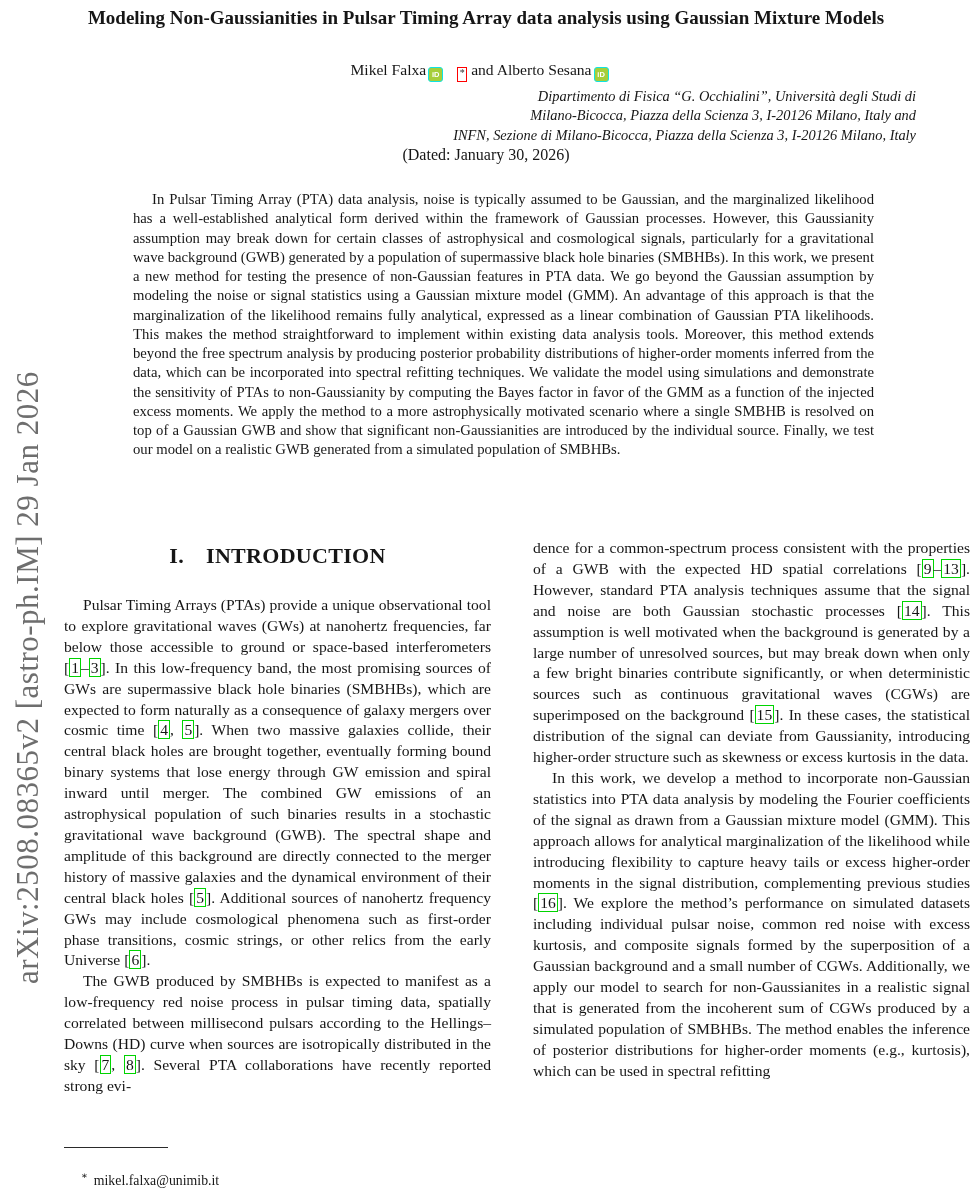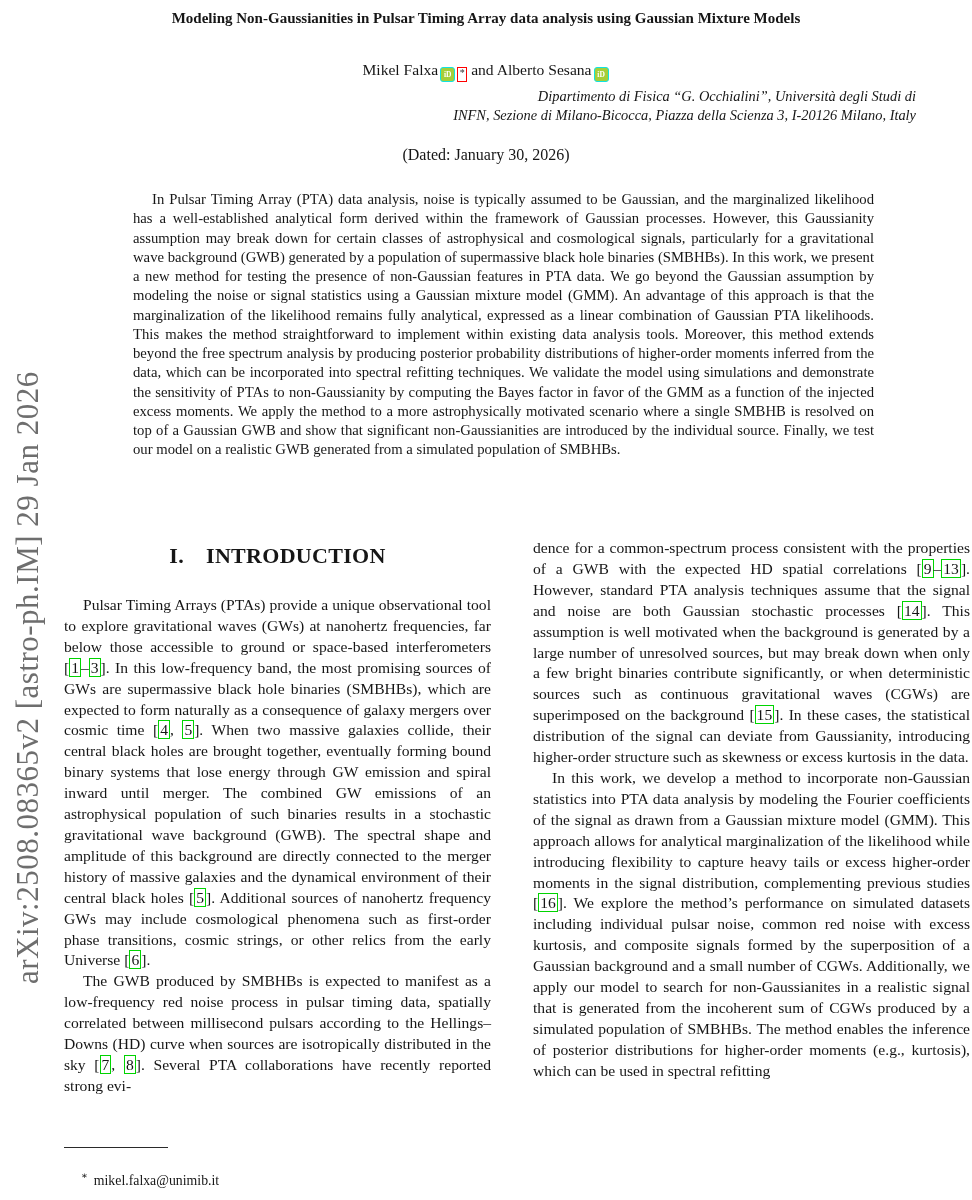--- a/index.html
+++ b/index.html
@@ -8,21 +8,21 @@
     margin:0 auto;overflow:hidden;
     font-family:"Liberation Serif","DejaVu Serif",serif;color:#161616;
   }
   .arxiv-stamp{
     position:absolute;left:10px;top:984px;
     transform-origin:0 0;transform:rotate(-90deg);
     white-space:nowrap;font-size:31px;color:#6e6e6e;letter-spacing:.5px;
   }
   .paper-title{
     position:absolute;left:64px;top:6px;width:844px;
-    text-align:center;font-weight:bold;font-size:15px;line-height:24.5px;
+    text-align:center;font-weight:bold;font-size:19px;line-height:24.5px;
   }
   .author-line{
     position:absolute;left:56px;top:61px;width:860px;
     text-align:center;font-size:15.6px;
   }
   .affiliation{
     position:absolute;left:56px;top:87px;width:860px;
     text-align:right;font-style:italic;font-size:14.4px;line-height:19.3px;
   }
   .dated{
@@ -44,22 +44,22 @@
   .body-text{font-size:15.6px;line-height:20.9px;text-align:justify;}
   .body-text p.para{margin:0;text-indent:19px;}
   .body-text p.para.noindent{text-indent:0;}
   .cite{
     border:1px solid #00d400;padding:0 1px;color:#161616;
   }
   .ic-orcid{
     display:inline-flex;align-items:center;justify-content:center;
     width:13px;height:13px;background:#A6CE39;border:1.5px solid #0fe3e3;
     border-radius:3px;color:#ffffff;
-    font-family:Liberation Serif, serif;font-size:7.5px;font-weight:bold;
-    vertical-align:-2px;margin:0 1px 0 2px;
+    font-family:Liberation Sans, sans-serif;font-size:7.5px;font-weight:bold;
+    vertical-align:-2px;margin:0 13px 0 2px;
   }
   .ic-footmark{
     display:inline-flex;align-items:flex-start;justify-content:center;
     width:8px;height:13px;border:1.5px solid #ff0000;
     font-size:10px;line-height:9px;color:#333;
     vertical-align:-1px;margin-left:1px;
   }
   .footnote-rule{
     position:absolute;left:64px;top:1147px;width:104px;height:0;
     border-top:1.4px solid #2a2a2a;
@@ -75,20 +75,21 @@
 <div id="page">
 
   <div class="arxiv-stamp">arXiv:2508.08365v2 [astro-ph.IM] 29 Jan 2026</div>
 
   <div class="paper-title">Modeling Non-Gaussianities in Pulsar Timing Array data analysis using Gaussian Mixture Models</div>
 
   <div class="author-line">Mikel Falxa<span class="ic-orcid">iD</span><span class="ic-footmark">*</span> and Alberto Sesana<span class="ic-orcid">iD</span></div>
 
   <div class="affiliation">
       <div>Dipartimento di Fisica “G. Occhialini”, Università degli Studi di</div>
+      <div>Milano-Bicocca, Piazza della Scienza 3, I-20126 Milano, Italy and</div>
       <div>INFN, Sezione di Milano-Bicocca, Piazza della Scienza 3, I-20126 Milano, Italy</div>
     </div>
 
   <div class="dated">(Dated: January 30, 2026)</div>
 
   <div class="abstract">
     <p>In Pulsar Timing Array (PTA) data analysis, noise is typically assumed to be Gaussian, and the marginalized likelihood has a well-established analytical form derived within the framework of Gaussian processes. However, this Gaussianity assumption may break down for certain classes of astrophysical and cosmological signals, particularly for a gravitational wave background (GWB) generated by a population of supermassive black hole binaries (SMBHBs). In this work, we present a new method for testing the presence of non-Gaussian features in PTA data. We go beyond the Gaussian assumption by modeling the noise or signal statistics using a Gaussian mixture model (GMM). An advantage of this approach is that the marginalization of the likelihood remains fully analytical, expressed as a linear combination of Gaussian PTA likelihoods. This makes the method straightforward to implement within existing data analysis tools. Moreover, this method extends beyond the free spectrum analysis by producing posterior probability distributions of higher-order moments inferred from the data, which can be incorporated into spectral refitting techniques. We validate the model using simulations and demonstrate the sensitivity of PTAs to non-Gaussianity by computing the Bayes factor in favor of the GMM as a function of the injected excess moments. We apply the method to a more astrophysically motivated scenario where a single SMBHB is resolved on top of a Gaussian GWB and show that significant non-Gaussianities are introduced by the individual source. Finally, we test our model on a realistic GWB generated from a simulated population of SMBHBs.</p>
   </div>
 
   <div class="col-left">

